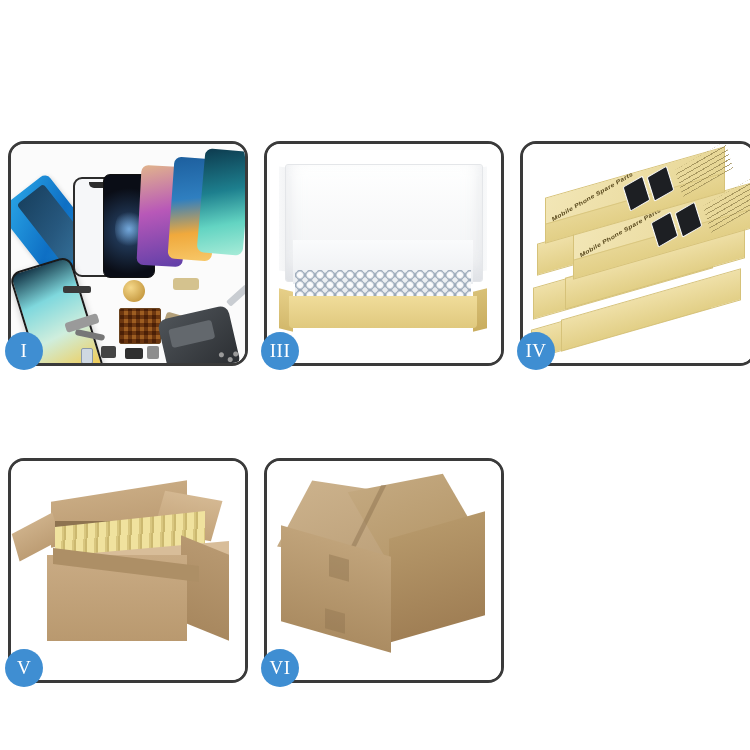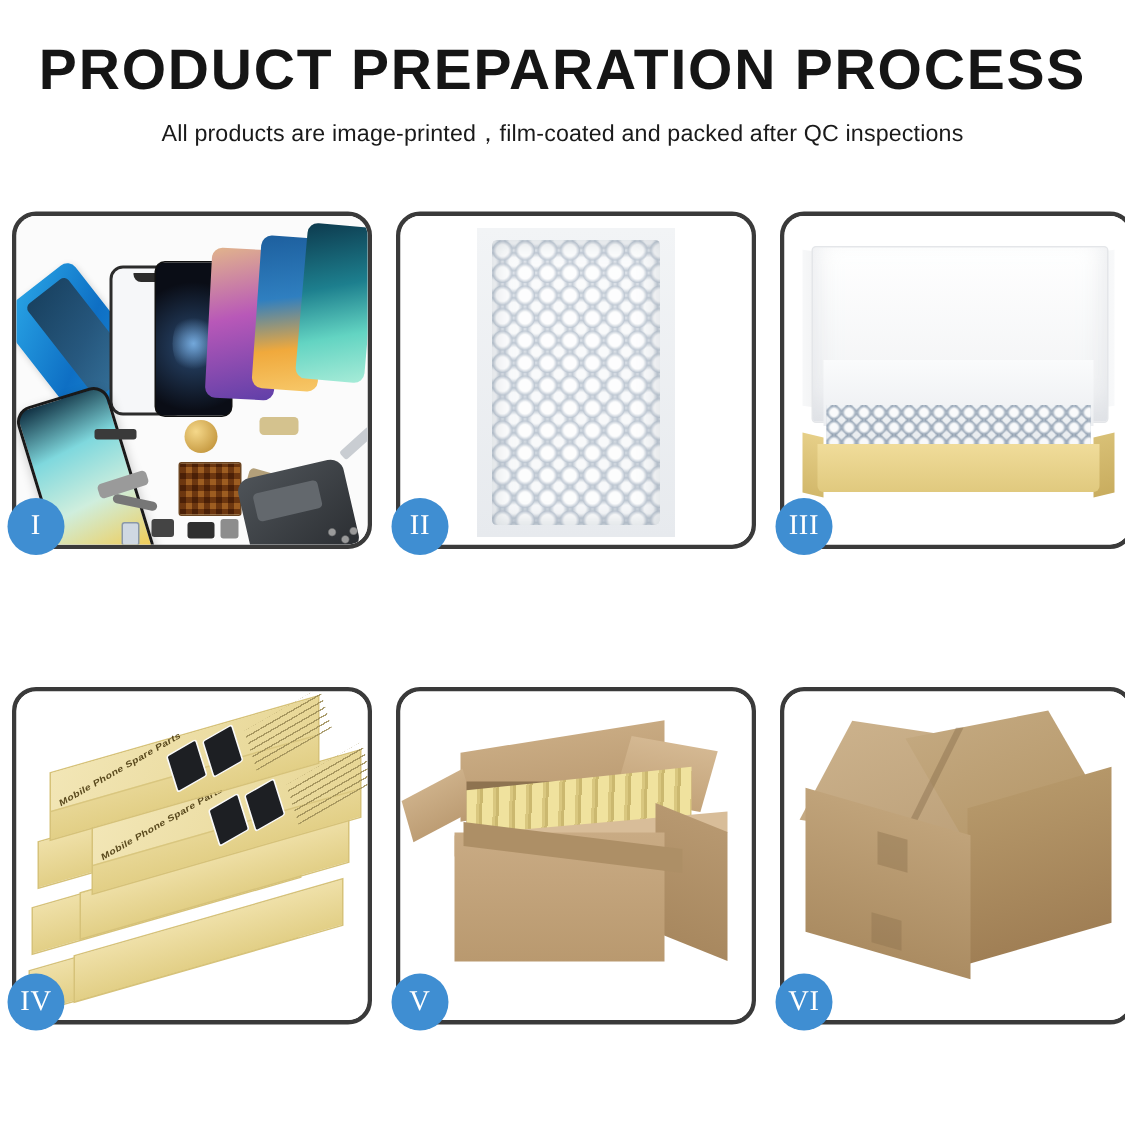--- a/index.html
+++ b/index.html
@@ -327,24 +327,20 @@
   .c6-tab2{
     position:absolute;left:58px;top:150px;width:20px;height:20px;
     background:rgba(130,104,68,.3);transform:skewY(16deg);
   }
 </style>
 </head>
 <body>
 
 <div class="page">
 
-  <div class="header">
-    <div class="title">PRODUCT PREPARATION PROCESS</div>
-    <div class="subtitle">All products are image-printed，film-coated and packed after QC inspections</div>
-  </div>
 
   <div class="grid">
 
     <div class="panel">
       <div class="panel-inner p1">
         <div class="ph ph-blue-film"></div>
         <div class="ph ph-glass"></div>
         <div class="ph ph-black"></div>
         <div class="ph ph-purple"></div>
         <div class="ph ph-gold"></div>
@@ -363,27 +359,20 @@
           <div class="pt pt-sim"></div>
           <div class="pt pt-cable"></div>
         </div>
         <div class="ph-backshell"></div>
         <div class="pt-tweezer"></div>
         <div class="pt-tinyscrews"></div>
       </div>
       <div class="badge">I</div>
     </div>
 
-    <div class="panel">
-      <div class="panel-inner p2">
-        <div class="wrap-sheet"></div>
-        <div class="bubbles"></div>
-      </div>
-      <div class="badge">II</div>
-    </div>
 
     <div class="panel">
       <div class="panel-inner p3">
         <div class="b3-lidflapL"></div>
         <div class="b3-lidflapR"></div>
         <div class="b3-lid"></div>
         <div class="b3-foam"></div>
         <div class="b3-bubbles"></div>
         <div class="b3-baseL"></div>
         <div class="b3-baseR"></div>

